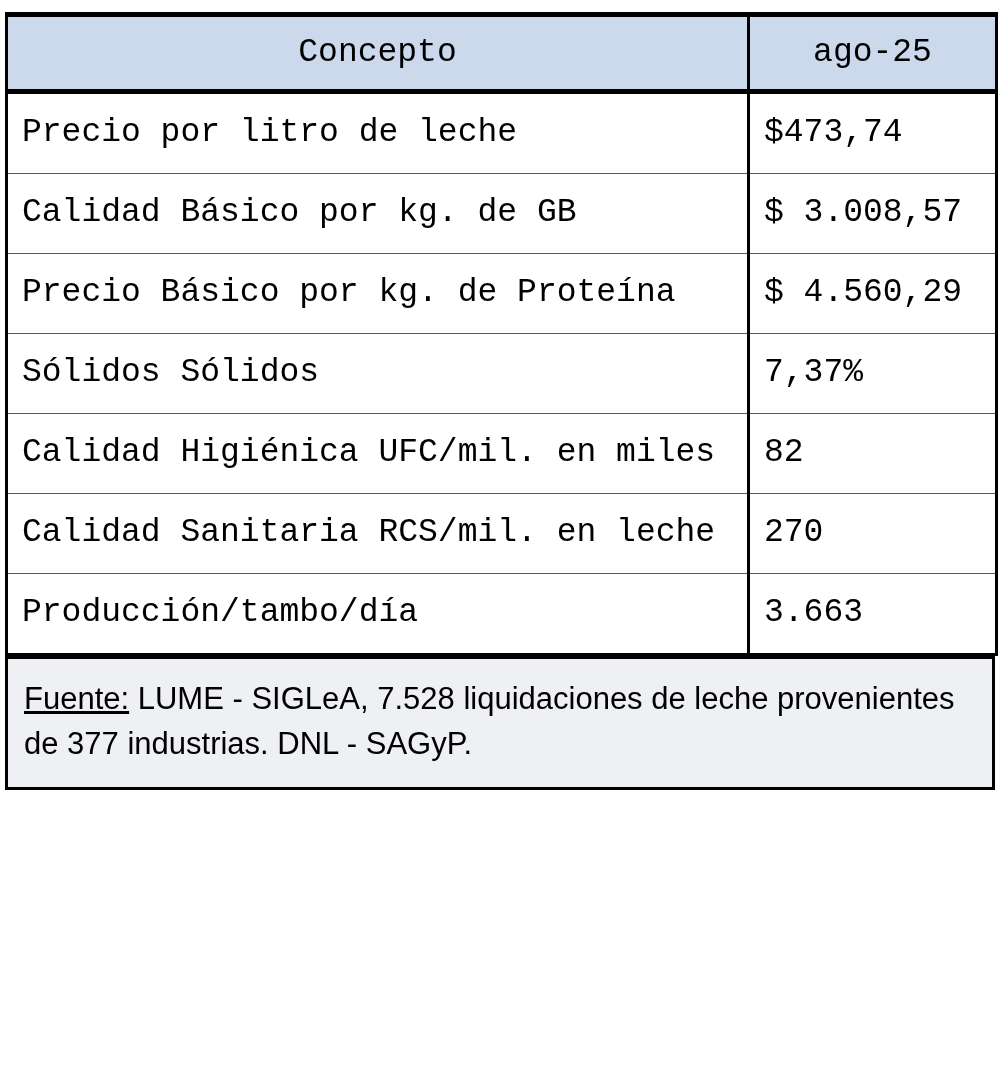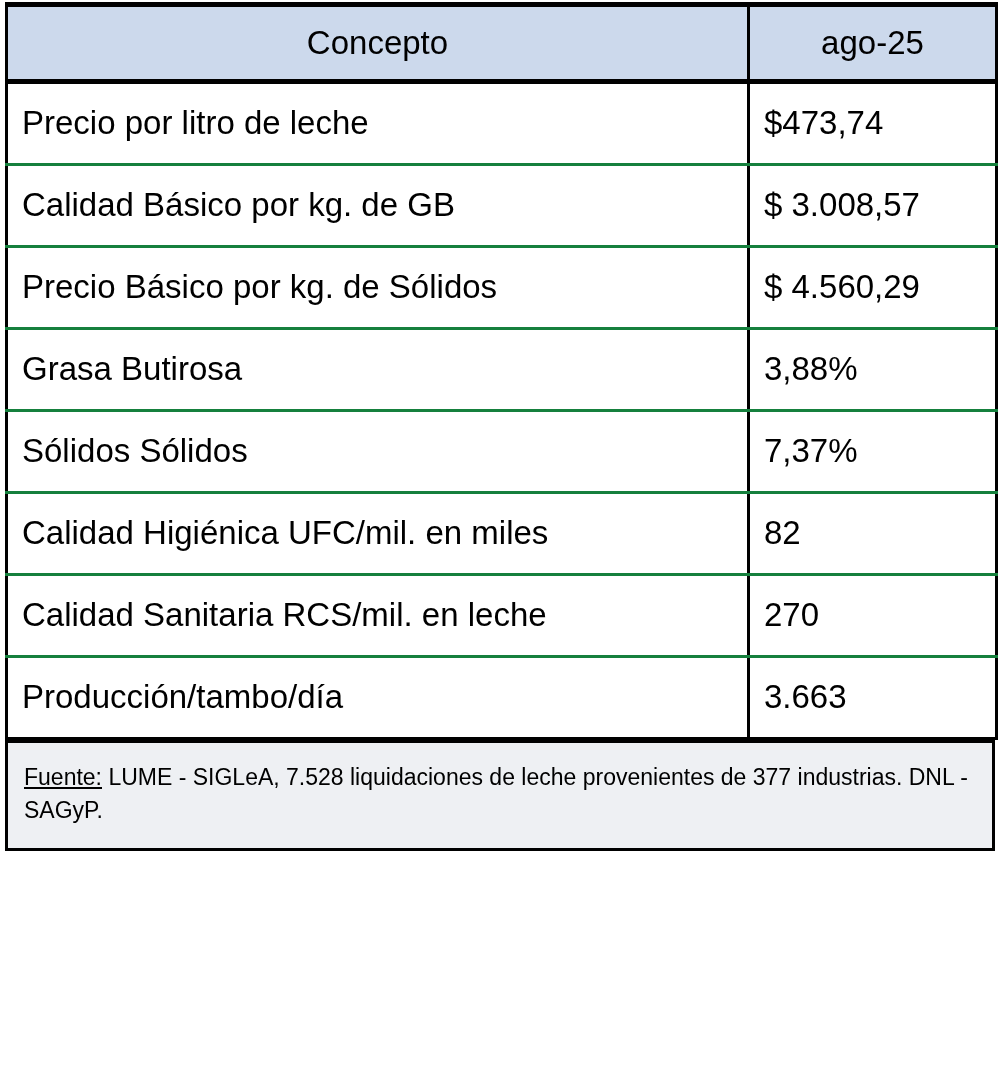--- a/index.html
+++ b/index.html
@@ -19,25 +19,26 @@
     width: 1000px;
     height: 1084px;
     box-sizing: border-box;
     background: #ffffff;
   }
 
   table.data-table {
     border-collapse: collapse;
     table-layout: fixed;
     width: 990px;
-    margin: 2px 5px 0 5px;
+    margin: 12px 5px 0 5px;
     border-top: 5px solid #000000;
     border-left: 3px solid #000000;
     border-right: 3px solid #000000;
     border-bottom: 3px solid #000000;
+    font-family: Liberation Mono, monospace;
   }
 
   table.data-table col.c-concepto { width: 742px; }
   table.data-table col.c-valor { width: 248px; }
 
   thead th {
     background: #ccd9ec;
     border-bottom: 5px solid #000000;
     border-right: 3px solid #000000;
     font-weight: normal;
@@ -45,21 +46,21 @@
     color: #000000;
     height: 72px;
     padding: 0 6px;
     text-align: center;
     vertical-align: middle;
     line-height: 1.1;
   }
   thead th.last { border-right: none; }
 
   tbody td {
-    border-bottom: 3px solid #15803d;
+    border-bottom: 1px solid #15803d;
     border-right: 3px solid #000000;
     font-size: 33px;
     color: #000000;
     height: 79px;
     padding: 0 14px;
     vertical-align: middle;
     line-height: 1.1;
   }
   tbody td.concepto {
     text-align: left;
@@ -75,21 +76,21 @@
   .footnote {
     box-sizing: border-box;
     width: 990px;
     margin: 0 5px 0 5px;
     background: #eef0f3;
     border-left: 3px solid #000000;
     border-right: 3px solid #000000;
     border-bottom: 3px solid #000000;
     border-top: 3px solid #000000;
     padding: 18px 16px 20px 16px;
-    font-size: 23px;
+    font-size: 31px;
     color: #000000;
     line-height: 1.45;
   }
   .footnote .src-label {
     text-decoration: underline;
   }
 </style>
 </head>
 <body>
 
@@ -109,26 +110,22 @@
     <tbody>
       <tr>
         <td class="concepto">Precio por litro de leche</td>
         <td class="valor">$473,74</td>
       </tr>
       <tr>
         <td class="concepto">Calidad Básico por kg. de GB</td>
         <td class="valor">$ 3.008,57</td>
       </tr>
       <tr>
-        <td class="concepto">Precio Básico por kg. de Sólidos</td>
+        <td class="concepto">Precio Básico por kg. de Proteína</td>
         <td class="valor">$ 4.560,29</td>
-      </tr>
-      <tr>
-        <td class="concepto">Grasa Butirosa</td>
-        <td class="valor">3,88%</td>
       </tr>
       <tr>
         <td class="concepto">Sólidos Sólidos</td>
         <td class="valor">7,37%</td>
       </tr>
       <tr>
         <td class="concepto">Calidad Higiénica UFC/mil. en miles</td>
         <td class="valor">82</td>
       </tr>
       <tr>

